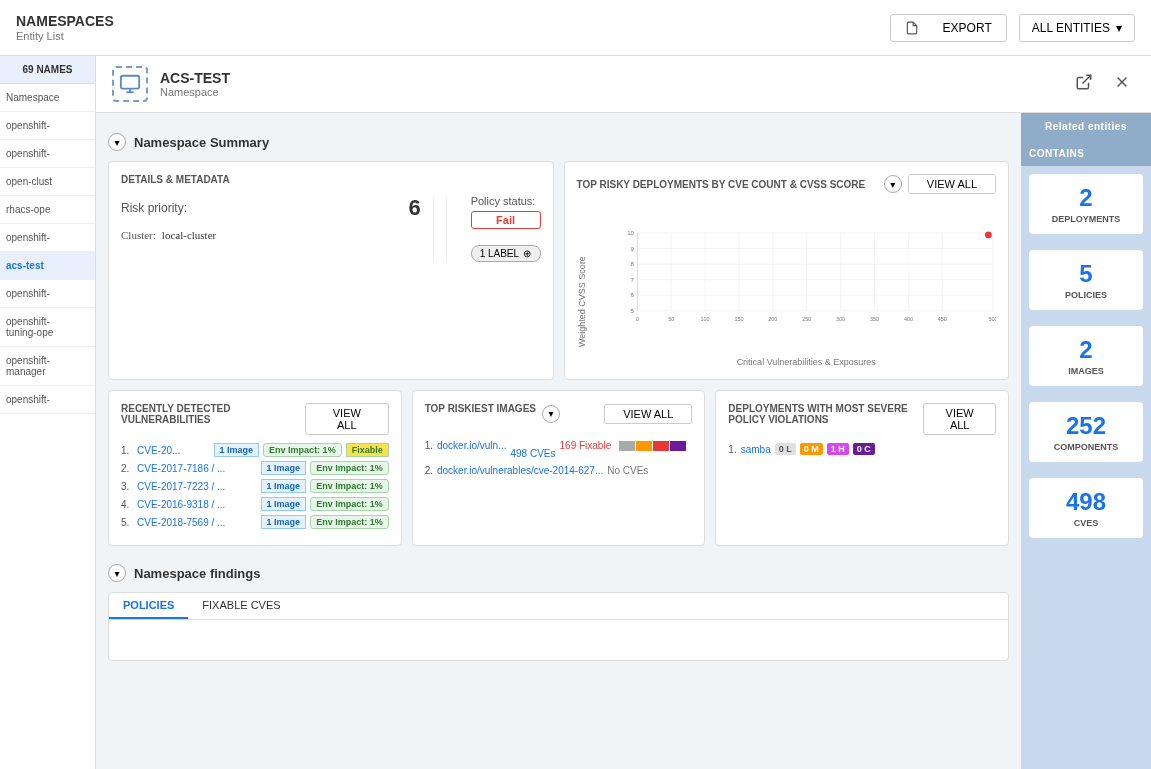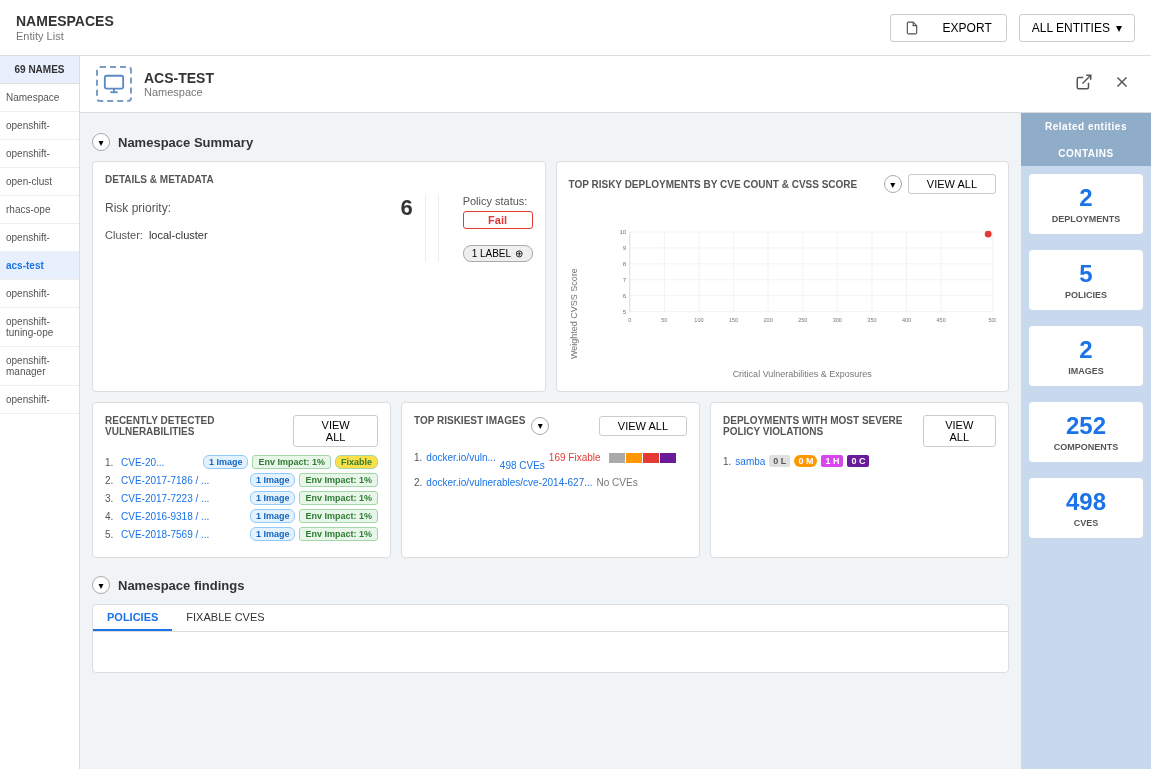--- a/index.html
+++ b/index.html
@@ -20,21 +20,21 @@
     .all-entities-btn {
       display: flex; align-items: center; gap: 6px;
       background: #fff; border: 1px solid #ccc; padding: 6px 12px; border-radius: 3px; cursor: pointer; font-size: 12px;
     }
 
     
     .main-layout { display: flex; height: calc(769px - 56px); }
 
     
     .sidebar {
-      width: 80px; background: #fff; border-right: 1px solid #ddd;
+      width: 96px; background: #fff; border-right: 1px solid #ddd;
       display: flex; flex-direction: column; overflow-y: auto;
     }
     .sidebar-header {
       background: #e8f0fe; padding: 8px 6px; font-size: 10px; font-weight: 700;
       border-bottom: 1px solid #ddd; text-align: center;
     }
     .sidebar-item {
       padding: 8px 6px; border-bottom: 1px solid #eee; font-size: 10px;
       cursor: pointer; color: #555; white-space: nowrap; overflow: hidden; text-overflow: ellipsis;
     }
@@ -94,52 +94,52 @@
     .cluster-value { font-size: 11px; color: #333; }
     .label-badge { border: 1px solid #aaa; padding: 2px 8px; border-radius: 8px; font-size: 10px; cursor: pointer; display: inline-flex; align-items: center; gap: 4px; }
 
     
     .chart-card { grid-column: 2; }
     .card-header-row { display: flex; justify-content: space-between; align-items: center; margin-bottom: 8px; }
     .view-all-btn {
       border: 1px solid #ccc; background: #fff; padding: 3px 18px; border-radius: 3px;
       font-size: 11px; cursor: pointer;
     }
-    .chart-x-label { font-size: 9px; color: #777; text-align: center; margin-top: 14px; }
+    .chart-x-label { font-size: 9px; color: #777; text-align: center; margin-top: 2px; }
     svg.chart { width: 100%; height: 150px; }
 
     
     .bottom-grid { display: grid; grid-template-columns: 1fr 1fr 1fr; gap: 10px; }
 
     
     .vuln-item { display: flex; align-items: center; gap: 4px; margin-bottom: 4px; font-size: 10px; }
     .vuln-num { color: #555; min-width: 12px; }
     .vuln-name { color: #1a73e8; cursor: pointer; flex: 1; white-space: nowrap; overflow: hidden; text-overflow: ellipsis; }
-    .badge { padding: 1px 5px; border-radius: 6px; font-size: 9px; font-weight: 600; }
+    .badge { padding: 1px 5px; border-radius: 0; font-size: 9px; font-weight: 600; }
     .badge-blue { background: #e3f2fd; color: #1565c0; border: 1px solid #90caf9; }
     .badge-env { background: #e8f5e9; color: #2e7d32; border: 1px solid #a5d6a7; font-size: 9px; padding: 1px 5px; border-radius: 3px; }
     .badge-fixable { background: #fde047; color: #2e7d32; border: 1px solid #a5d6a7; }
 
     
     .image-item { margin-bottom: 6px; font-size: 10px; }
     .image-name { color: #1a73e8; cursor: pointer; }
     .cve-count { color: #1a73e8; cursor: pointer; margin-top: 16px; }
     .fixable-count { color: #e53935; cursor: pointer; }
     .severity-bar { display: inline-flex; height: 10px; gap: 1px; margin-left: 4px; }
     .sev-low { background: #aaa; width: 16px; }
     .sev-med { background: #ff9800; width: 16px; }
     .sev-high { background: #e53935; width: 16px; }
     .sev-crit { background: #6a1b9a; width: 16px; }
 
     
     .depl-item { font-size: 10px; margin-bottom: 4px; }
     .depl-name { color: #1a73e8; cursor: pointer; }
     .sev-badge { padding: 1px 4px; border-radius: 2px; font-size: 9px; font-weight: 600; }
     .sev-l { background: #e0e0e0; color: #555; }
-    .sev-m { background: #ff9800; color: #fff; border-radius: 6px; }
+    .sev-m { background: #ff9800; color: #fff; }
     .sev-h { background: #d946ef; color: #fff; }
     .sev-c { background: #6a1b9a; color: #fff; }
 
     
     .right-panel-title {
       background: #8facc8; color: #fff; font-size: 10px; font-weight: 700;
       padding: 8px; text-align: center; letter-spacing: 0.5px;
     }
     .right-panel-item {
       background: #fff; margin: 8px; border-radius: 4px; padding: 10px 6px;
@@ -243,21 +243,21 @@
         <div class="cards-grid">
 
           <div class="card details-card">
             <div class="card-title">DETAILS &amp; METADATA</div>
             <div class="details-inner">
               <div class="details-left">
                 <div class="risk-row">
                   <span class="risk-label">Risk priority:</span>
                   <span class="risk-number">6</span>
                 </div>
-                <div style="margin-top:8px;">
+                <div style="margin-top:8px;font-family:Liberation Serif, serif;">
                   <div class="cluster-row">
                     <span class="cluster-label">Cluster:</span>
                     <span class="cluster-value">local-cluster</span>
                   </div>
                 </div>
               </div>
               <div class="risk-divider"></div>
               <div class="details-right">
                 <div class="policy-section">
                   <div class="policy-label">Policy status:</div>
@@ -446,21 +446,21 @@
               </div>
             </div>
             <div style="padding:12px;min-height:40px;"></div>
           </div>
         </div>
 
       </div>
 
       <div class="right-panel">
         <div class="right-panel-title">Related entities</div>
-        <div style="background:#8facc8;padding:6px 8px;text-align:center;">
+        <div style="background:#8facc8;padding:6px 8px;text-align:left;">
           <span style="font-size:10px;font-weight:700;color:#fff;letter-spacing:0.5px;">CONTAINS</span>
         </div>
         <div class="right-panel-item">
           <div class="right-panel-number">2</div>
           <div class="right-panel-label">DEPLOYMENTS</div>
         </div>
         <div class="right-panel-item">
           <div class="right-panel-number">5</div>
           <div class="right-panel-label">POLICIES</div>
         </div>

